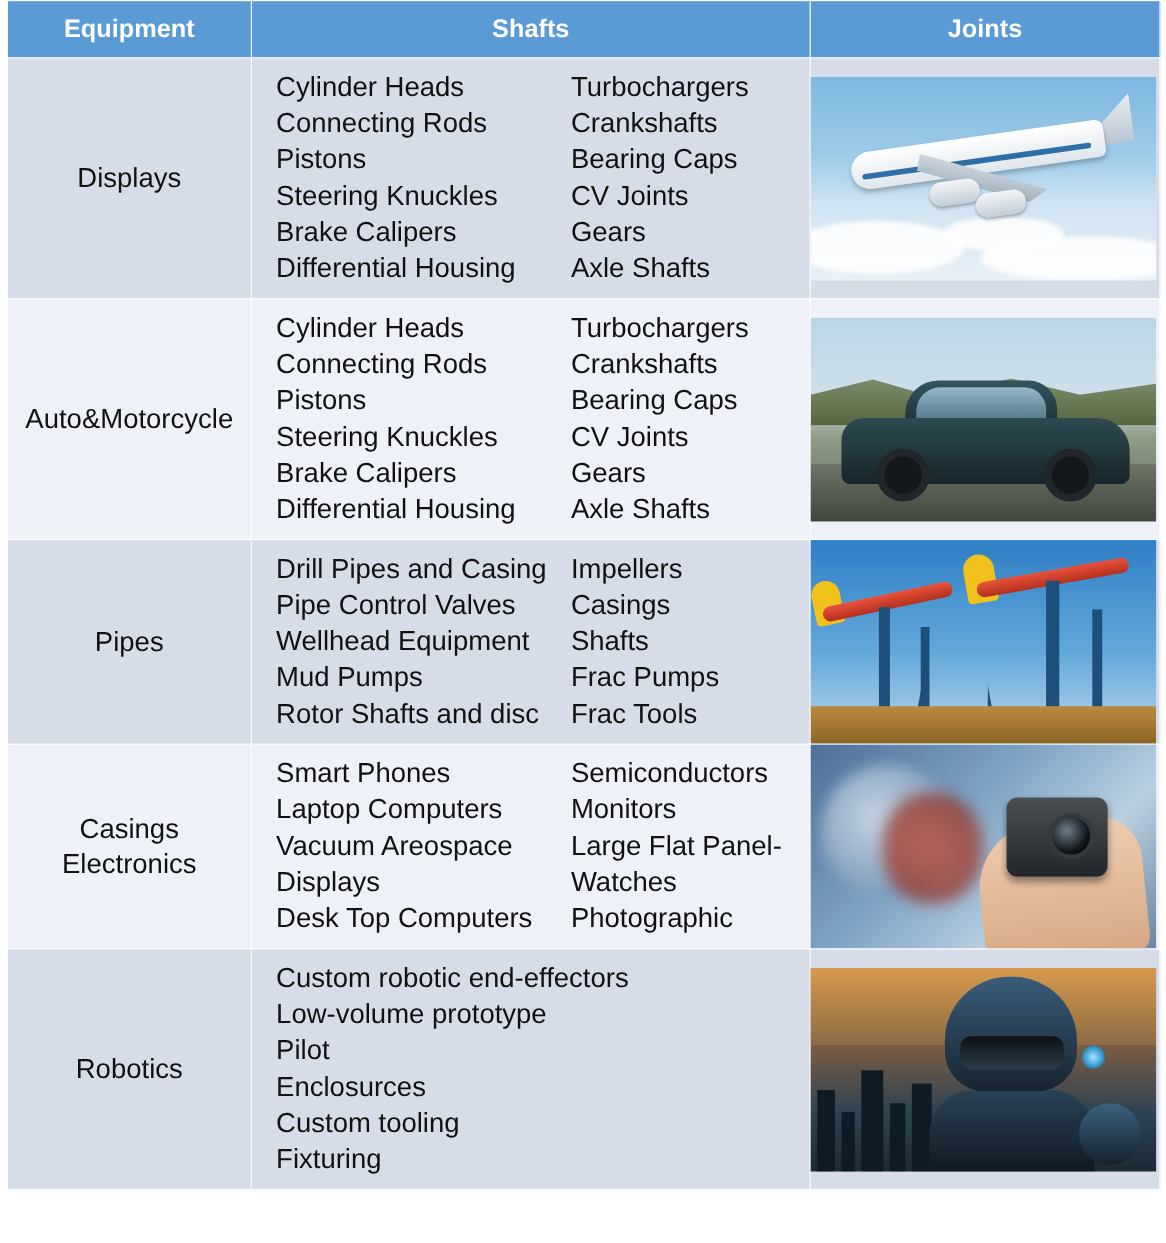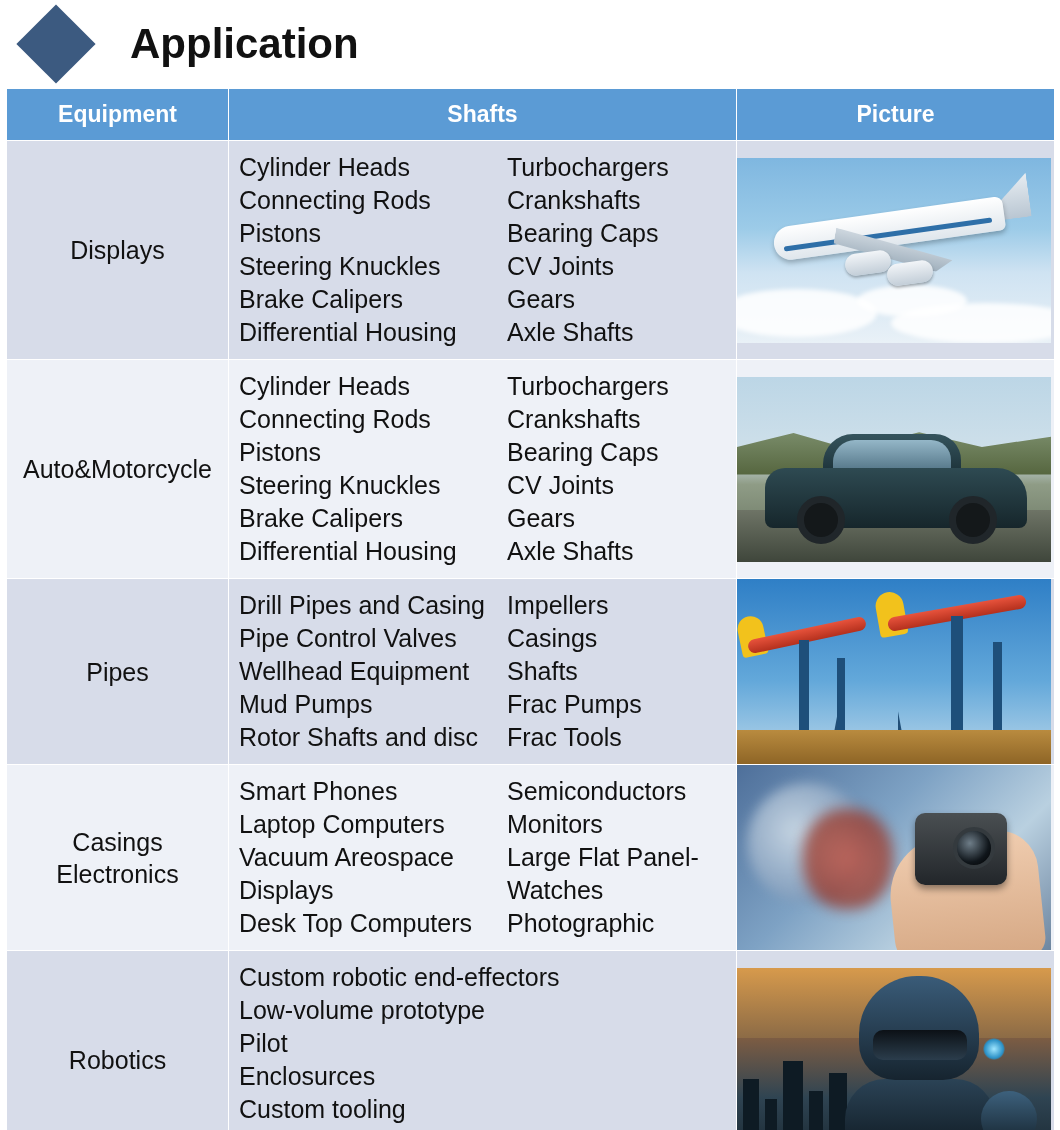--- a/index.html
+++ b/index.html
@@ -67,21 +67,21 @@
   tr.band-b td { background: #eef1f7; }
 
   td.industry {
     text-align: center;
     font-size: 25px;
     color: #111111;
     line-height: 1.28;
     padding: 4px 2px;
   }
   td.product {
-    padding: 10px 0 10px 10px;
+    padding: 10px 0 10px 22px;
     font-size: 25px;
     color: #111111;
     line-height: 1.32;
   }
   .prod-cols {
     display: flex;
   }
   .prod-col {
     white-space: pre-line;
   }
@@ -336,36 +336,32 @@
     width: 56px; height: 56px;
     background: linear-gradient(#3d617d, #14222c);
     border-radius: 50%;
   }
 </style>
 </head>
 <body>
 
 <div class="page">
 
-  <div class="title-bar">
-    <div class="diamond"></div>
-    <div class="title-text">Application</div>
-  </div>
 
   <table class="app-table">
     <colgroup>
       <col class="c-industry">
       <col class="c-product">
       <col class="c-picture">
     </colgroup>
     <thead>
       <tr>
         <th>Equipment</th>
         <th>Shafts</th>
-        <th>Picture</th>
+        <th>Joints</th>
       </tr>
     </thead>
     <tbody>
 
       <tr class="band-a">
         <td class="industry">Displays</td>
         <td class="product">
           <div class="prod-cols">
             <div class="prod-col left">Cylinder Heads
 Connecting Rods

